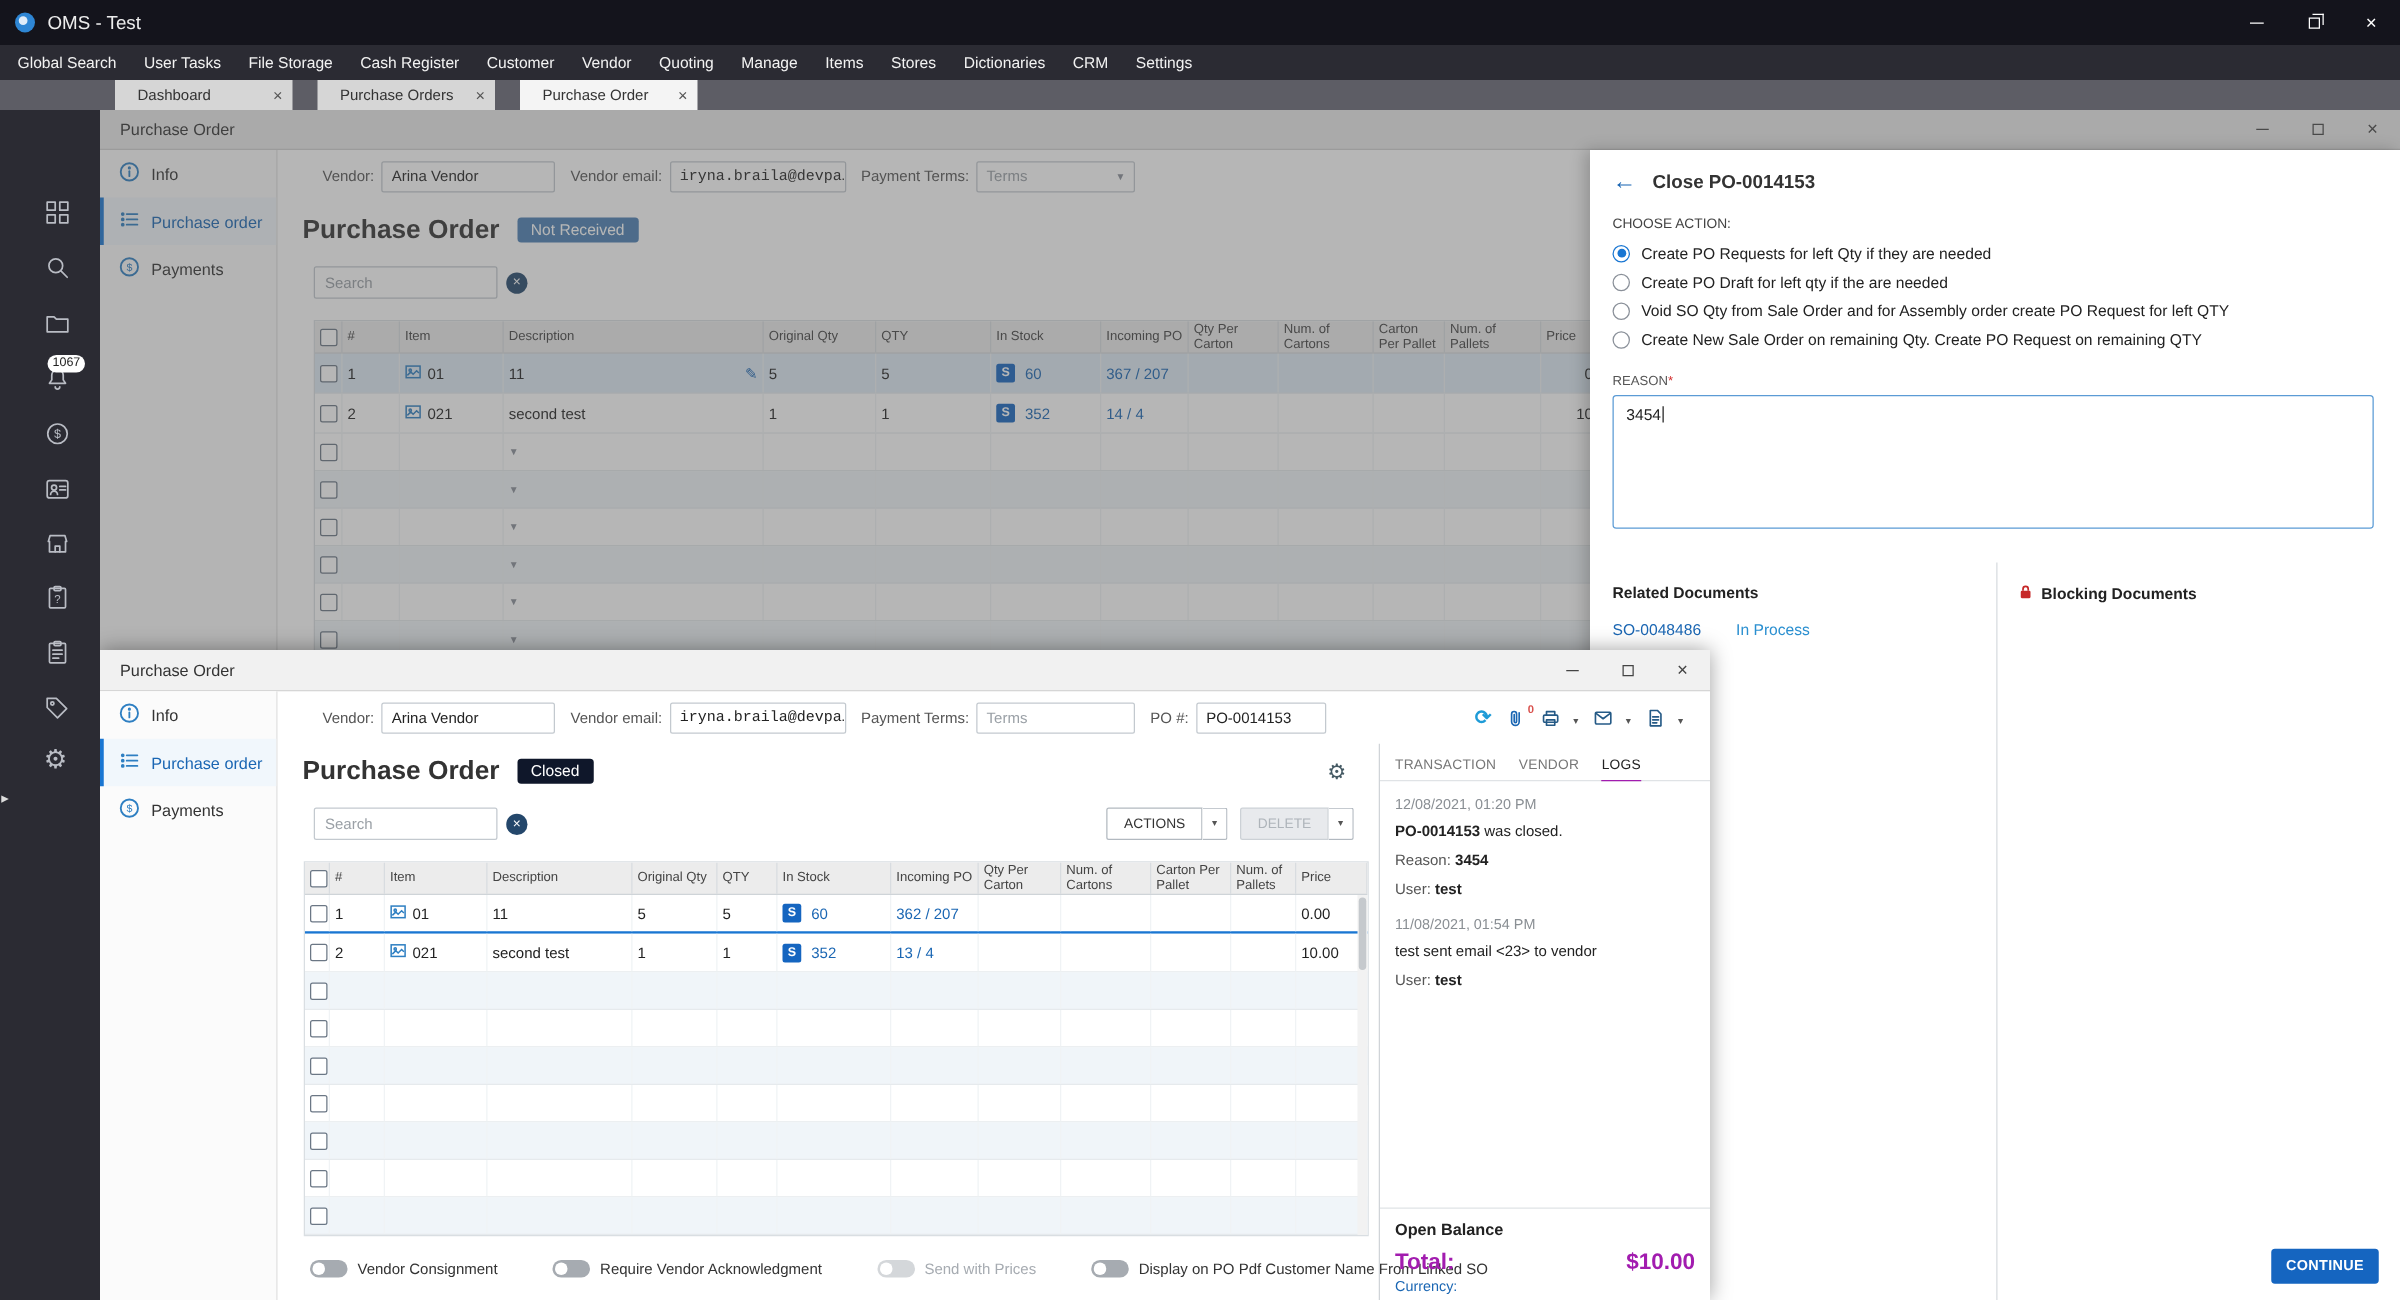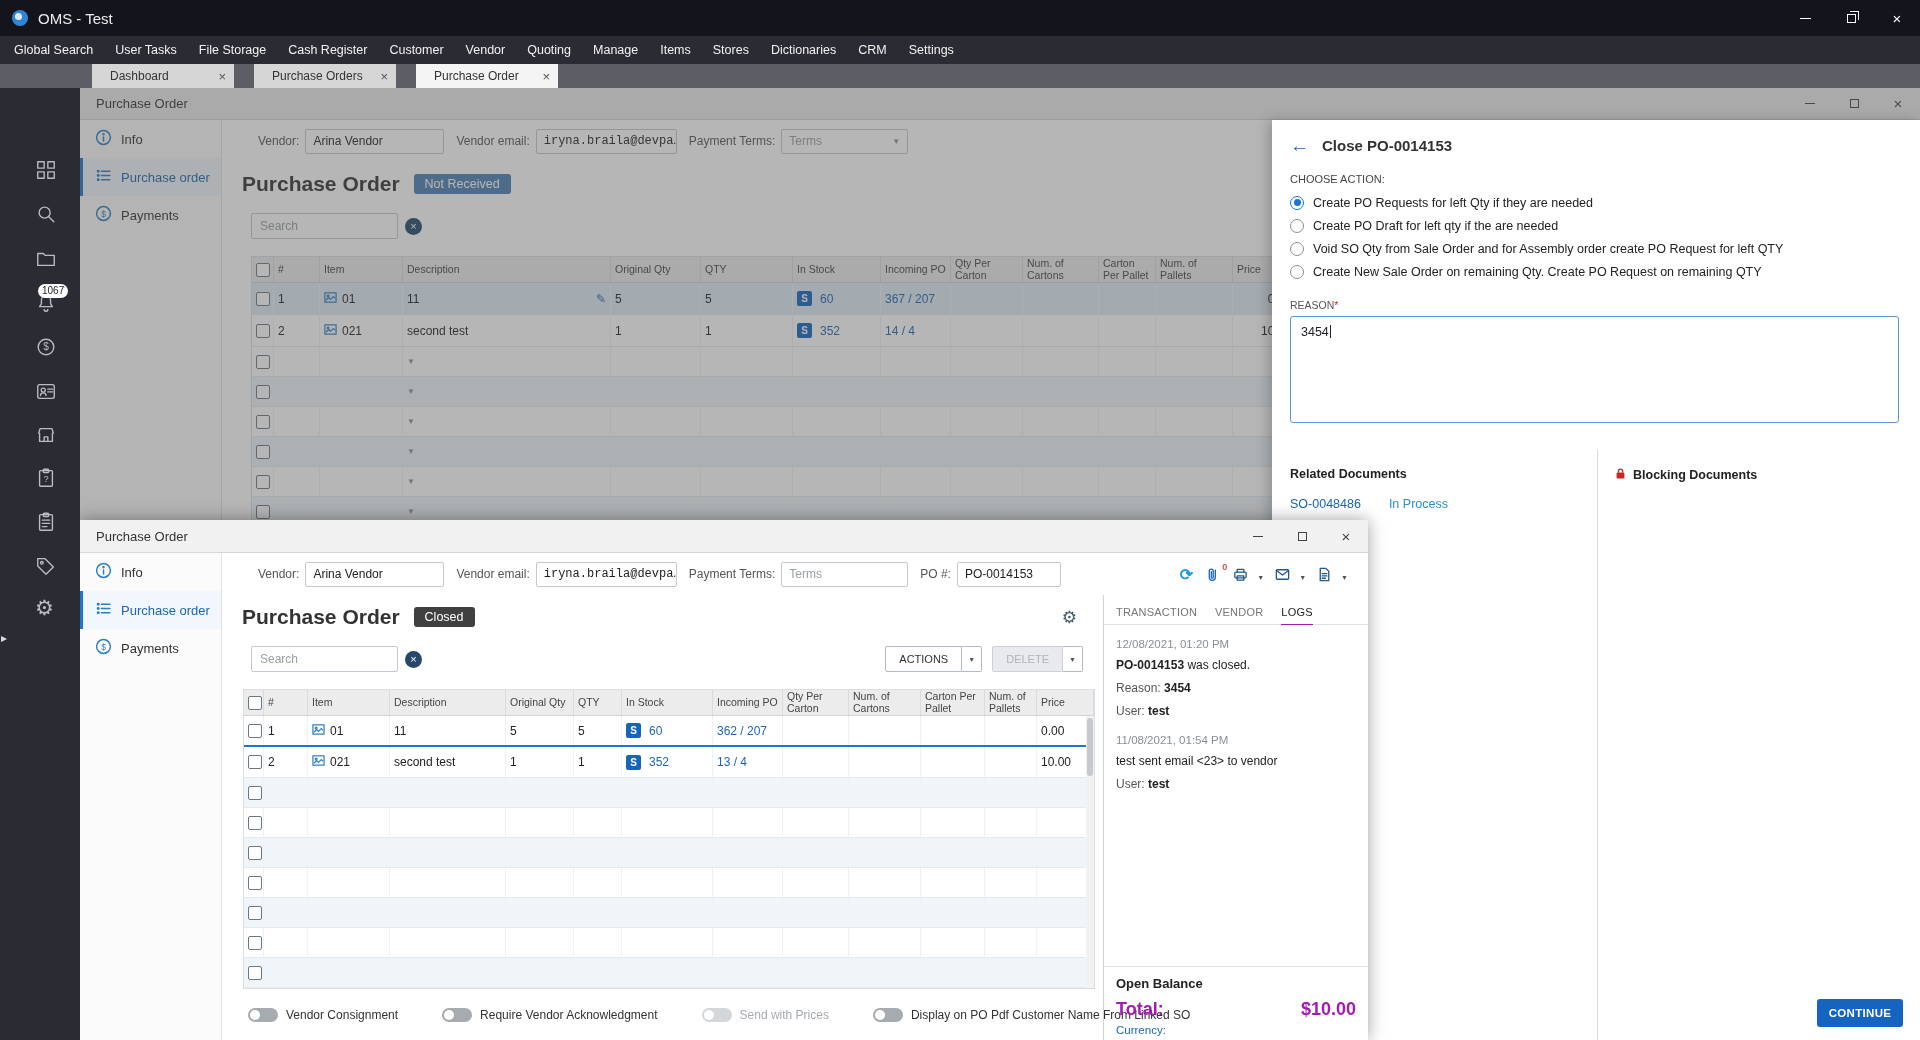--- a/index.html
+++ b/index.html
@@ -60,21 +60,21 @@
   .tool-ic { position:relative; display:flex; align-items:center; padding:0 3px; }
   .tool-ic svg { width:17px; height:17px; stroke:#255a86; fill:none; stroke-width:1.4; stroke-linecap:round; stroke-linejoin:round; }
   .refresh-glyph { color:#1e9bd7; font-size:16px; font-weight:bold; }
   .attach-sup { position:absolute; top:-4px; right:-3px; color:#d9534f; font-size:9px; font-weight:bold; }
   .mini-caret { font-size:7px; color:#555; margin:6px 2px 0 0; }
 
   .hdr-row { height:44px; display:flex; align-items:center; padding:0 26px 0 20px; flex:none; }
   .po-heading { font-size:21px; font-weight:bold; color:#333; white-space:nowrap; }
   .status-badge { margin-left:14px; padding:3px 11px; border-radius:3px; color:#fff; font-size:12.5px; white-space:nowrap; }
   .badge-notrec { background:#4a7fb3; }
-  .badge-closed { background:#404040; }
+  .badge-closed { background:#0f172a; }
   .hdr-gear { margin-left:auto; color:#455a64; font-size:17px; }
 
   .search-row { height:40px; display:flex; align-items:center; padding:0 20px 0 29px; flex:none; }
   .search-input { width:147px; height:26px; border:1px solid #c3c9cf; border-radius:2px; font-size:12px; padding:0 8px; display:flex; align-items:center; color:#9aa0a6; background:#fff; }
   .clear-btn { width:17px; height:17px; border-radius:50%; background:#24476b; color:#fff; font-size:11px; line-height:1; display:flex; align-items:center; justify-content:center; margin-left:7px; flex:none; }
   .btn-group { margin-left:auto; display:flex; gap:10px;text-align:center; }
   .split-btn { display:flex; }
   .split-main { height:26px; padding:0 13px; border:1px solid #b2b9c0; background:#fff; font-size:11px; color:#333; display:flex; align-items:center; border-radius:2px 0 0 2px; white-space:nowrap; }
   .split-caret { width:20px; height:26px; border:1px solid #b2b9c0; border-left:none; display:flex; align-items:center; justify-content:center; font-size:7px; color:#555; border-radius:0 2px 2px 0; background:#fff; }
   .split-btn.disabled .split-main { background:#e8eaed; color:#aeb4ba; border-color:#ccd1d6; }

